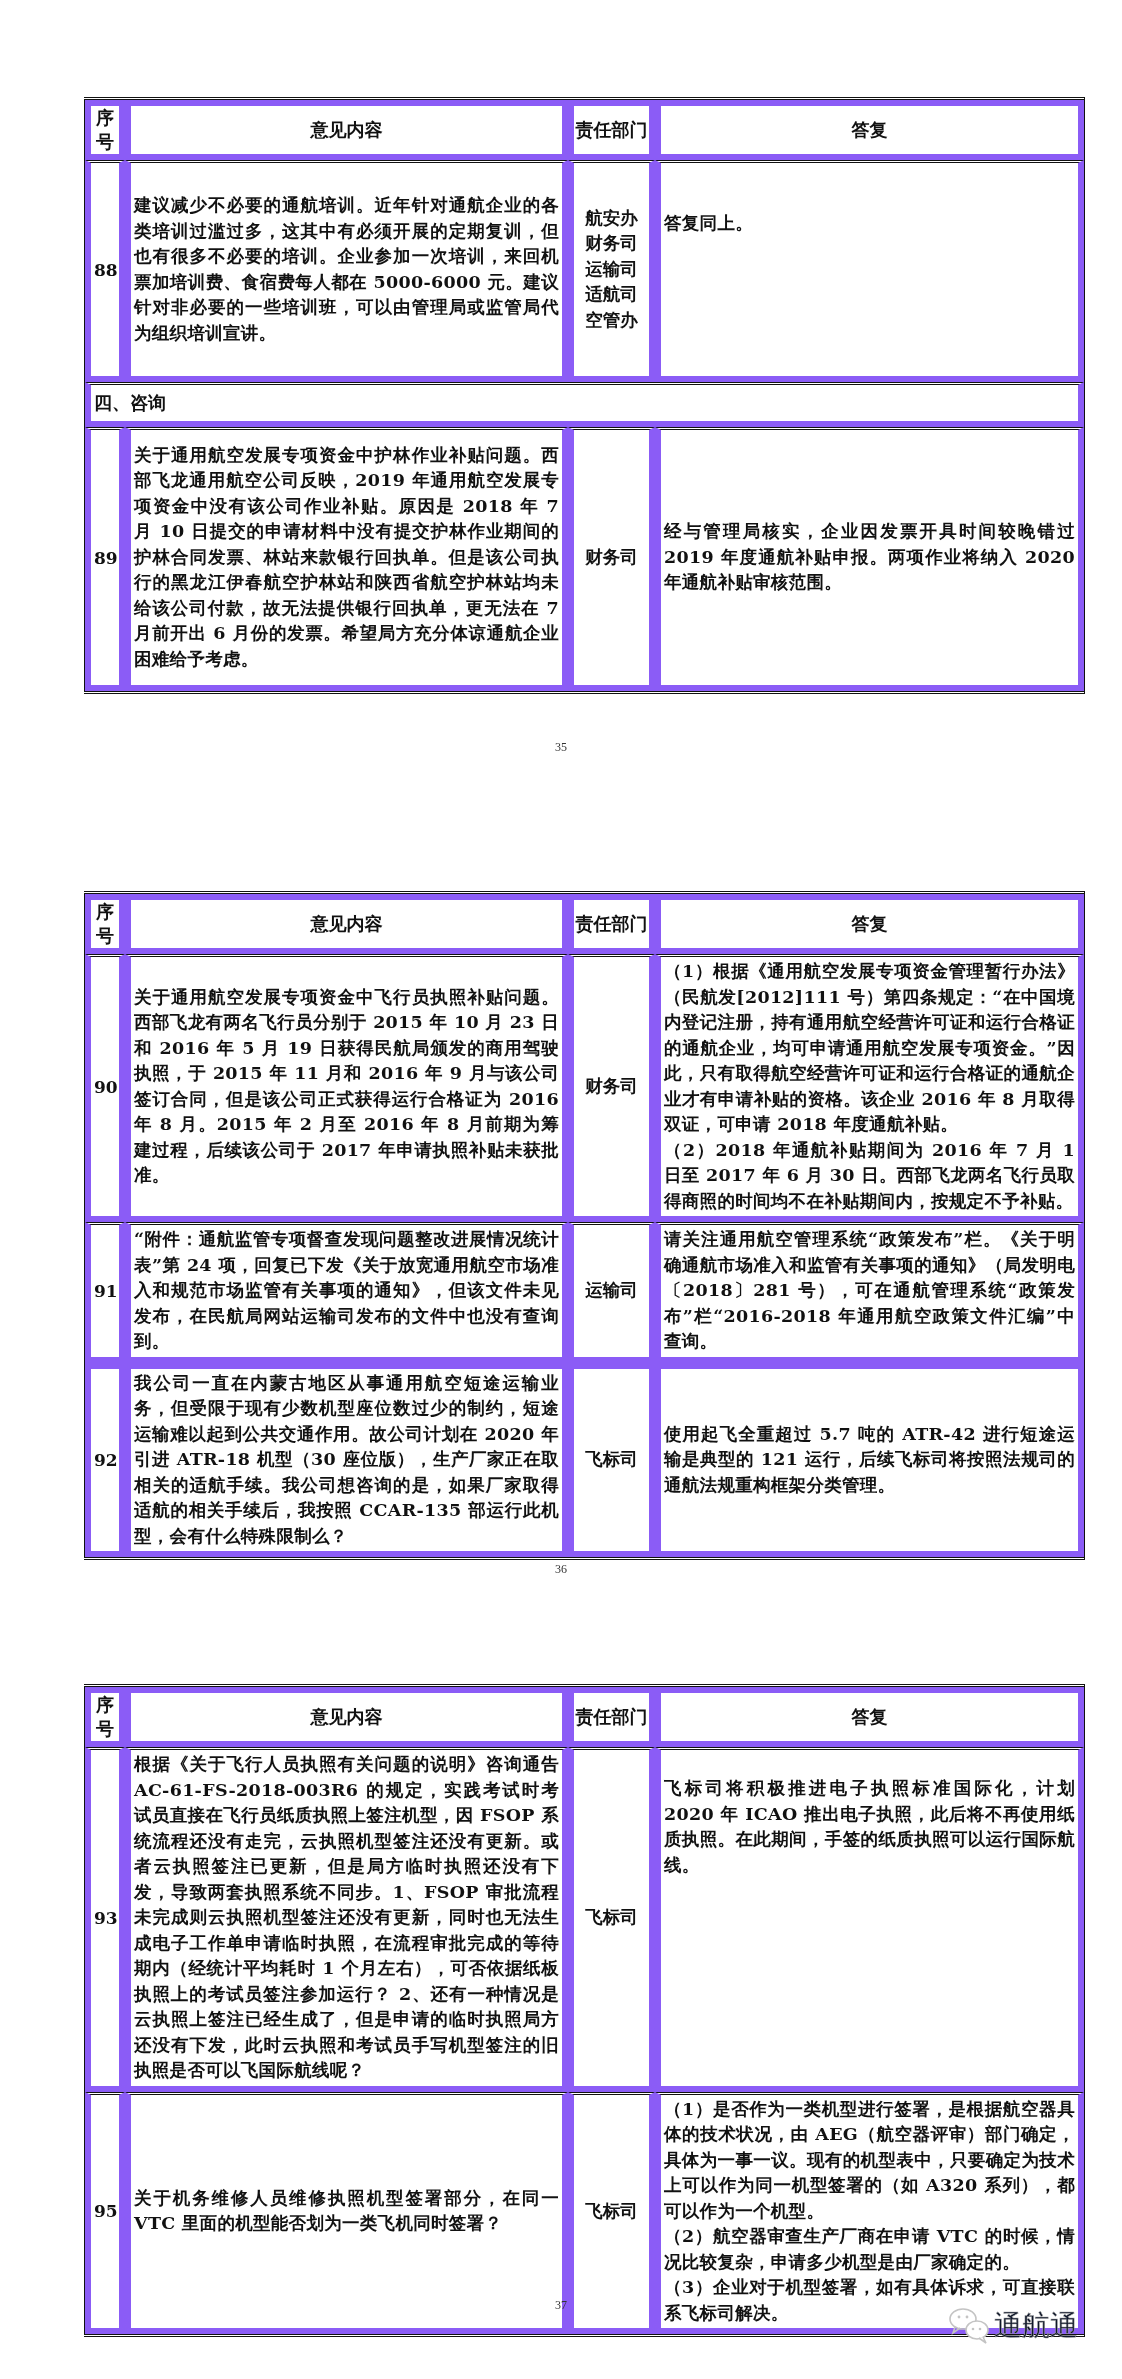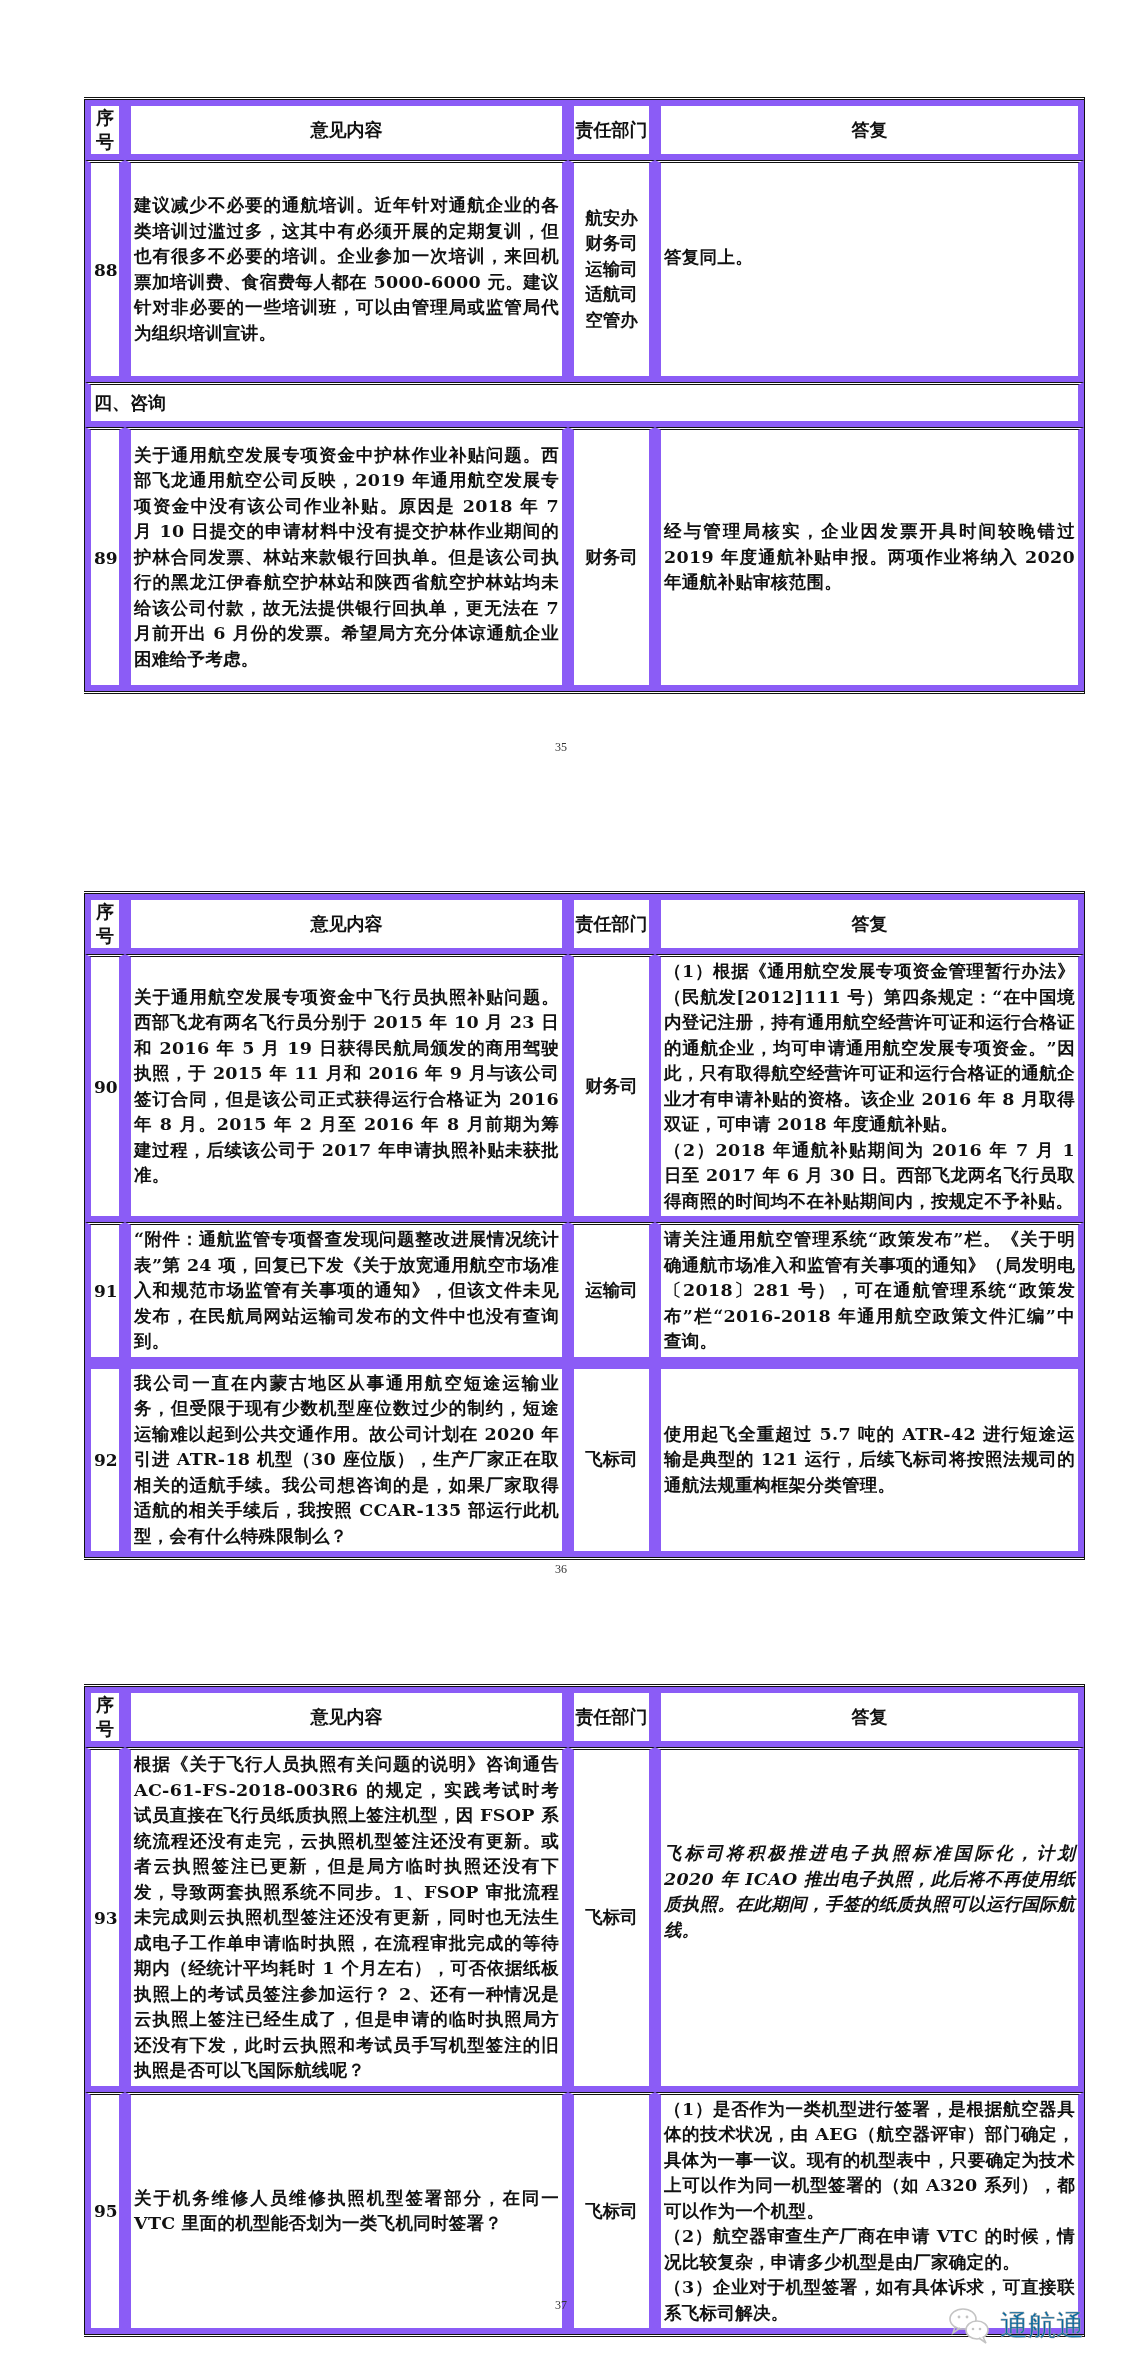--- a/index.html
+++ b/index.html
@@ -16,21 +16,21 @@
   .c-ans { }
   .tbl td.no { font-size:17px; font-weight:bold; padding-left:3px; text-align:left; }
   .tbl td.op, .tbl td.ans { font-size:17.5px; font-weight:bold; line-height:25.5px; text-align:justify;
          padding:2px 3px; letter-spacing:0.3px; }
   .tbl td.dp { font-size:17.5px; font-weight:bold; line-height:25.5px; text-align:center; }
   .tbl tr.rowline td { border-top:3px double #111; }
   .section { font-size:18px; font-weight:bold; padding:6px 3px !important; text-align:left; font-family:"DejaVu Sans","Liberation Sans",sans-serif; }
   .pageno { position:absolute; left:0; width:1122px; text-align:center; font-size:12px; color:#333; font-family:"Liberation Serif",serif; }
   .wm { position:absolute; left:948px; top:2306px; display:flex; align-items:center; color:#bdbdbd; }
   .wm svg { width:44px; height:40px; }
-  .wm span { font-size:28px; margin-left:8px; font-family:"DejaVu Sans","Liberation Sans",sans-serif; font-weight:300; color:#0369a1; -webkit-text-stroke:0.5px #a8a8a8; }
+  .wm span { font-size:28px; margin-left:2px; font-family:"DejaVu Sans","Liberation Sans",sans-serif; font-weight:300; color:#0f172a; -webkit-text-stroke:0.5px #a8a8a8; }
   .dept-list div { line-height:25.5px; }
   .ans-pre div { margin:0; }
 </style>
 </head>
 <body>
 
 <div class="tbl" style="top:97px;">
   <table>
     <colgroup>
         <col class="c-no">
@@ -48,21 +48,21 @@
     <tr class="rowline" style="height:222px;">
       <td class="no">88</td>
       <td class="op">建议减少不必要的通航培训。近年针对通航企业的各类培训过滥过多，这其中有必须开展的定期复训，但也有很多不必要的培训。企业参加一次培训，来回机票加培训费、食宿费每人都在 5000-6000 元。建议针对非必要的一些培训班，可以由管理局或监管局代为组织培训宣讲。</td>
       <td class="dp dept-list">
         <div>航安办</div>
         <div>财务司</div>
         <div>运输司</div>
         <div>适航司</div>
         <div>空管办</div>
       </td>
-      <td class="ans" style="vertical-align:top;padding-top:82px;">
+      <td class="ans" style="vertical-align:top;padding-top:48px;">
         <div>答复同上。</div>
       </td>
     </tr>
     <tr class="rowline" style="height:38px;">
       <td colspan="4" class="section">四、咨询</td>
     </tr>
     <tr class="rowline" style="height:264px;">
       <td class="no">89</td>
       <td class="op">关于通用航空发展专项资金中护林作业补贴问题。西部飞龙通用航空公司反映，2019 年通用航空发展专项资金中没有该公司作业补贴。原因是 2018 年 7 月 10 日提交的申请材料中没有提交护林作业期间的护林合同发票、林站来款银行回执单。但是该公司执行的黑龙江伊春航空护林站和陕西省航空护林站均未给该公司付款，故无法提供银行回执单，更无法在 7 月前开出 6 月份的发票。希望局方充分体谅通航企业困难给予考虑。</td>
       <td class="dp dept-list">
@@ -142,21 +142,21 @@
       <th>意见内容</th>
       <th>责任部门</th>
       <th>答复</th>
     </tr>
     <tr class="rowline" style="height:280px;">
       <td class="no">93</td>
       <td class="op">根据《关于飞行人员执照有关问题的说明》咨询通告 AC-61-FS-2018-003R6 的规定，实践考试时考试员直接在飞行员纸质执照上签注机型，因 FSOP 系统流程还没有走完，云执照机型签注还没有更新。或者云执照签注已更新，但是局方临时执照还没有下发，导致两套执照系统不同步。1、FSOP 审批流程未完成则云执照机型签注还没有更新，同时也无法生成电子工作单申请临时执照，在流程审批完成的等待期内（经统计平均耗时 1 个月左右），可否依据纸板执照上的考试员签注参加运行？ 2、还有一种情况是云执照上签注已经生成了，但是申请的临时执照局方还没有下发，此时云执照和考试员手写机型签注的旧执照是否可以飞国际航线呢？</td>
       <td class="dp dept-list">
         <div>飞标司</div>
       </td>
-      <td class="ans" style="vertical-align:top;padding-top:91px;font-style:italic;">
+      <td class="ans" style="vertical-align:top;padding-top:26px;">
         <div>飞标司将积极推进电子执照标准国际化，计划 2020 年 ICAO 推出电子执照，此后将不再使用纸质执照。在此期间，手签的纸质执照可以运行国际航线。</div>
       </td>
     </tr>
     <tr class="rowline" style="height:196px;">
       <td class="no">95</td>
       <td class="op">关于机务维修人员维修执照机型签署部分，在同一 VTC 里面的机型能否划为一类飞机同时签署？</td>
       <td class="dp dept-list">
         <div>飞标司</div>
       </td>
       <td class="ans ans-pre">

